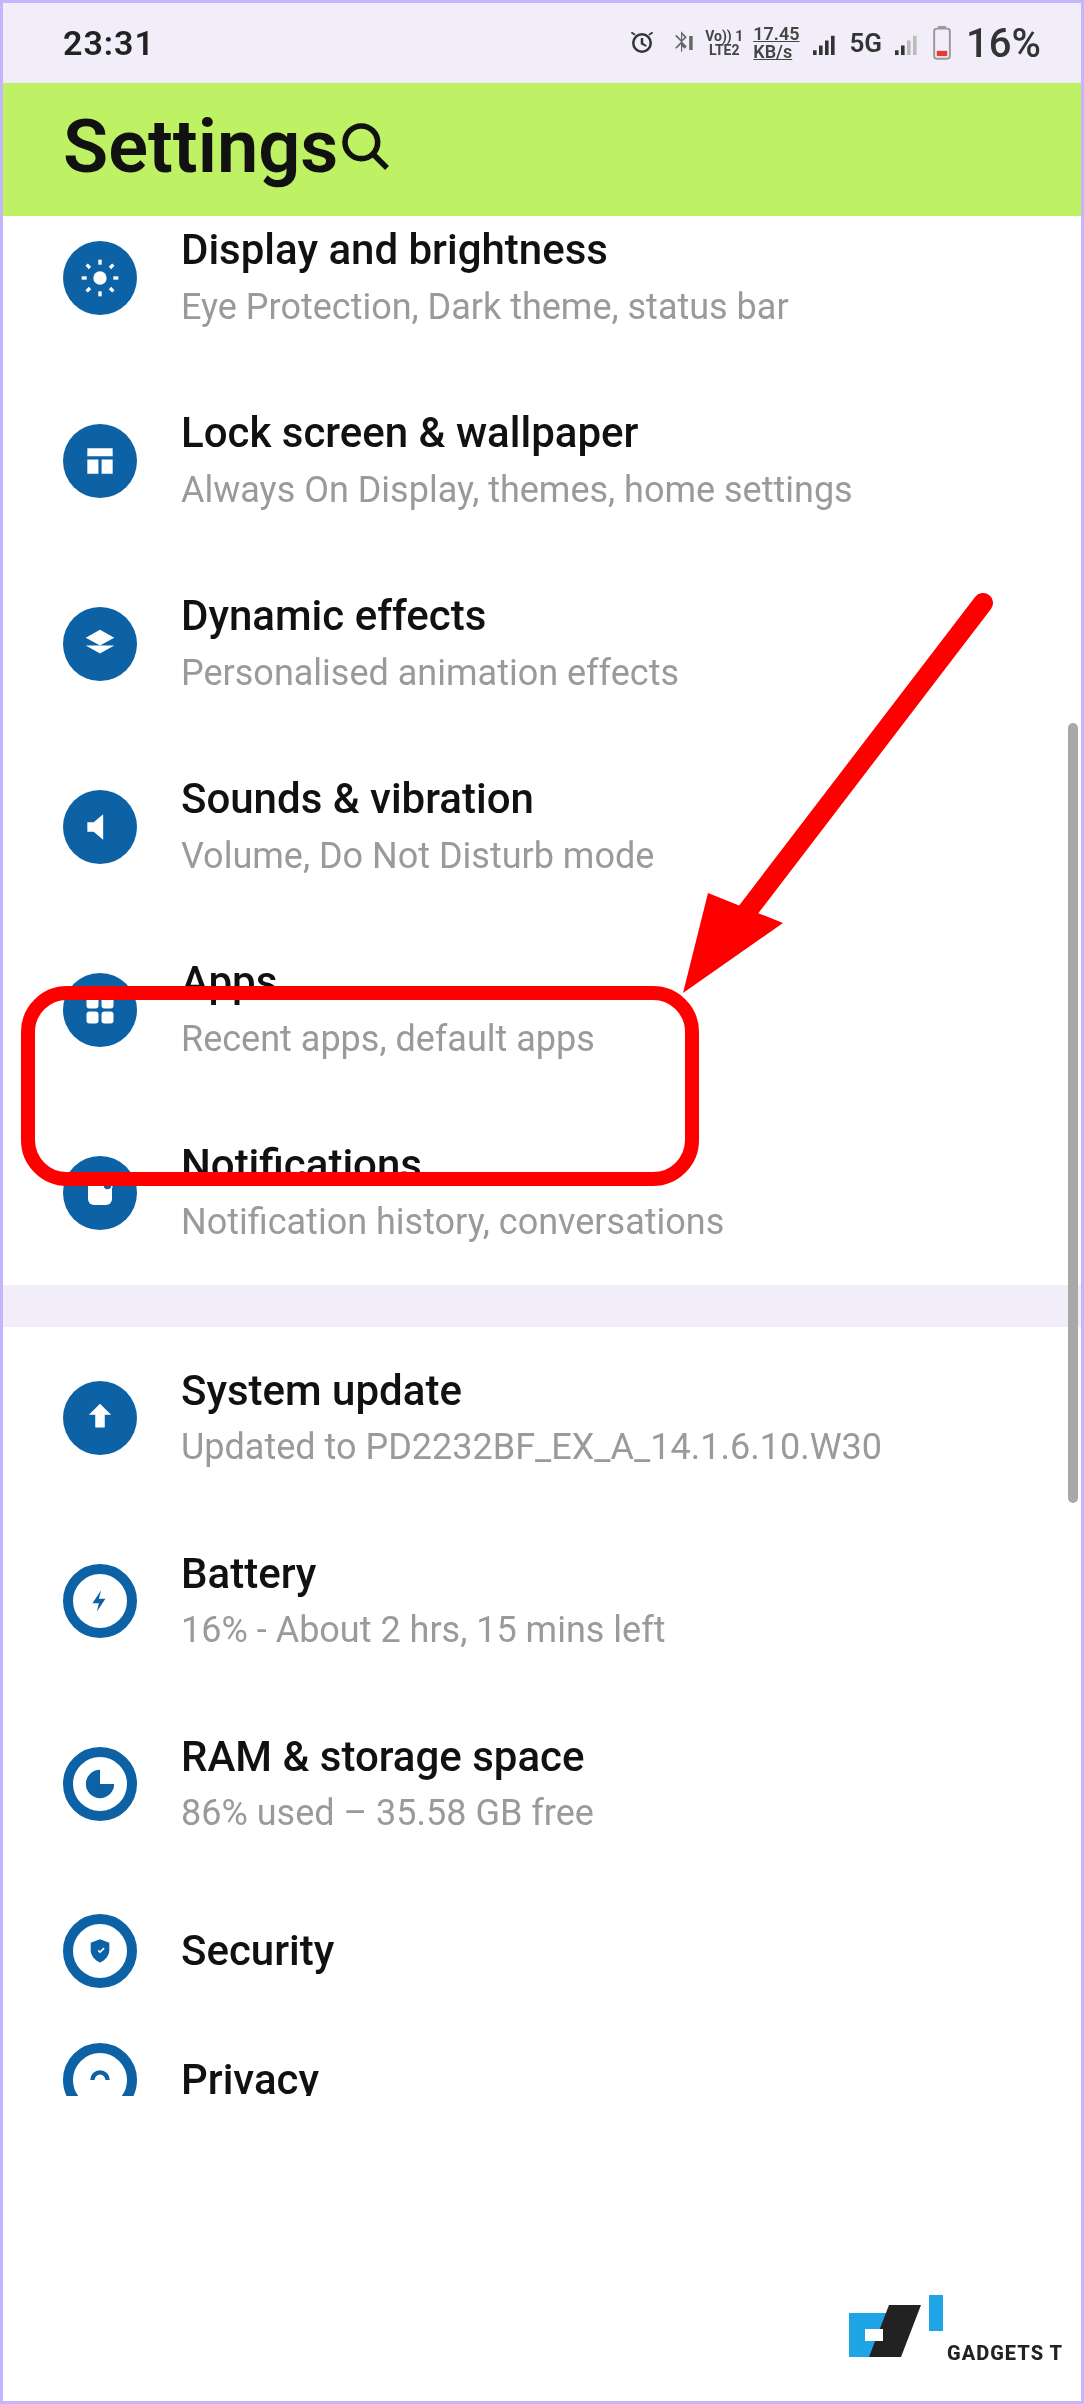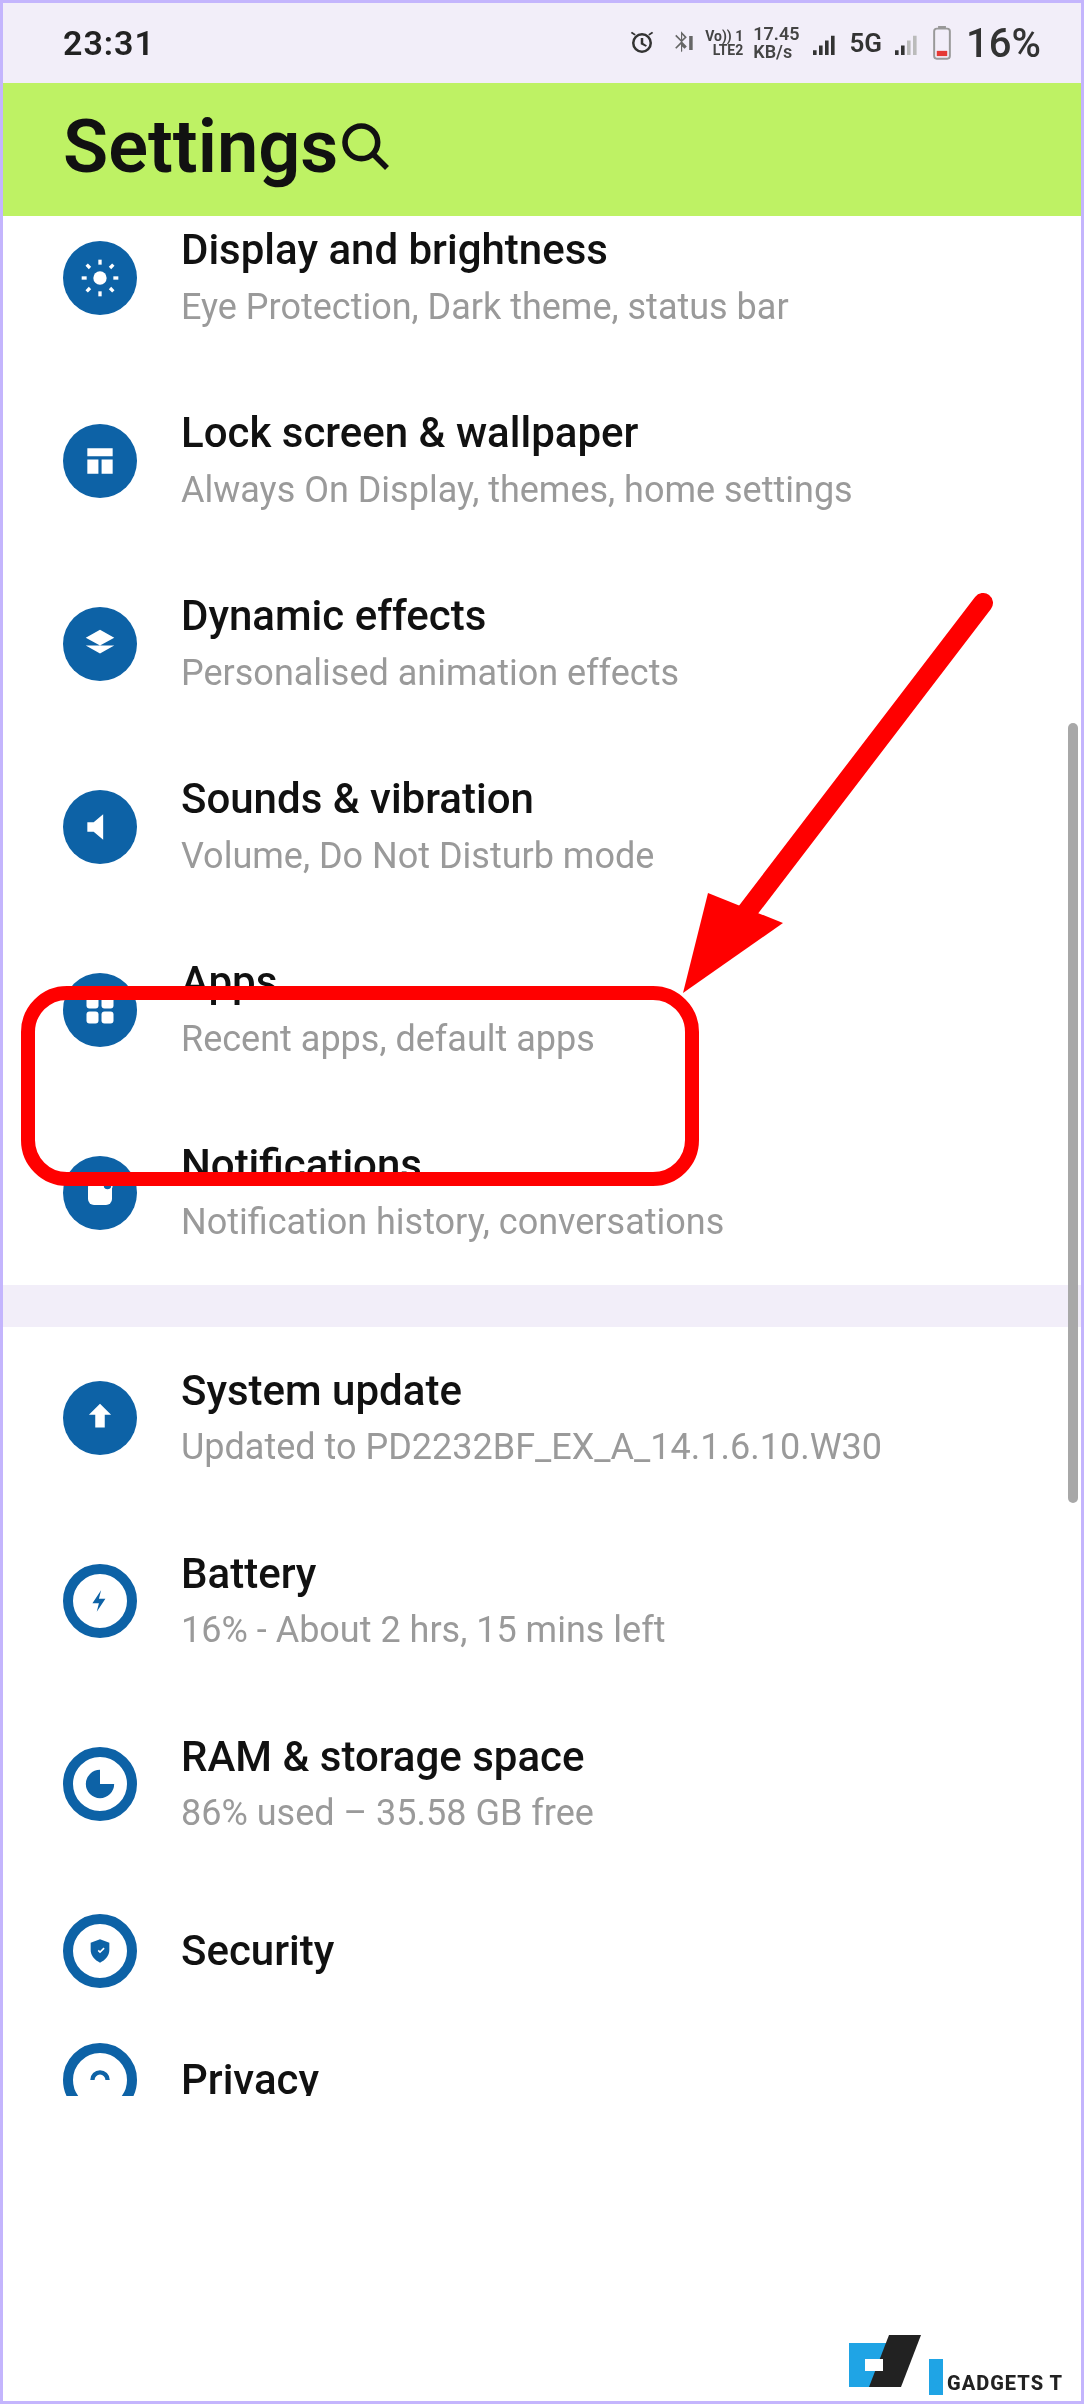--- a/index.html
+++ b/index.html
@@ -17,22 +17,22 @@
     align-items: center;
     justify-content: space-between;
     height: 80px;
     padding: 0 40px 0 60px;
     background: #f2eef9;
     color: #222;
   }
   .statusbar .time { font-size: 34px; font-weight: 600; letter-spacing: 1px; }
   .statusbar .right { display: flex; align-items: center; gap: 10px; font-size: 26px; }
   .statusbar .right svg { display: block; }
-  .statusbar .kbs { font-size: 18px; line-height: 18px; display:flex; flex-direction:column; align-items:flex-start; font-weight:600; color:#444;}
-  .statusbar .lte { font-size: 14px; line-height: 14px; display:flex; flex-direction:column; align-items:flex-end; font-weight:700; color:#444;}
+  .statusbar .kbs { font-size: 18px; line-height: 18px; display:flex; flex-direction:column; align-items:flex-start; font-weight:600; color:#444;text-decoration:underline;}
+  .statusbar .lte { font-size: 14px; line-height: 14px; display:flex; flex-direction:column; align-items:center; font-weight:700; color:#444;}
   .statusbar .net { font-size: 26px; font-weight:600; color:#333;}
   .statusbar .batt { font-size: 40px; font-weight:500; color:#333; margin-left:4px;}
 
   .header {
     display: flex;
     align-items: center;
     padding: 20px 50px 50px 60px;
     background: #bef264;
   }
   .header .title { font-size: 74px; font-weight: 600; color: #111; }
@@ -88,24 +88,24 @@
     top:720px;
     width:10px;
     height:780px;
     background:#a8a8a8;
     border-radius:6px;
     z-index:5;
   }
   .watermark{
     position:absolute;
     right:18px;
-    bottom:6px;
+    bottom:36px;
     z-index:30;
     display:flex;
-    align-items:flex-end;
+    align-items:flex-start;
     gap:0;
   }
   .watermark svg{display:block;}
   .watermark .bar{width:14px;height:36px;background:#1fa4e5;}
   .watermark .txtw{font-size:20px;font-weight:800;letter-spacing:1px;color:#222;margin-left:4px;align-self:flex-end;}
 </style>
 </head>
 <body>
 
 <div class="screen">

